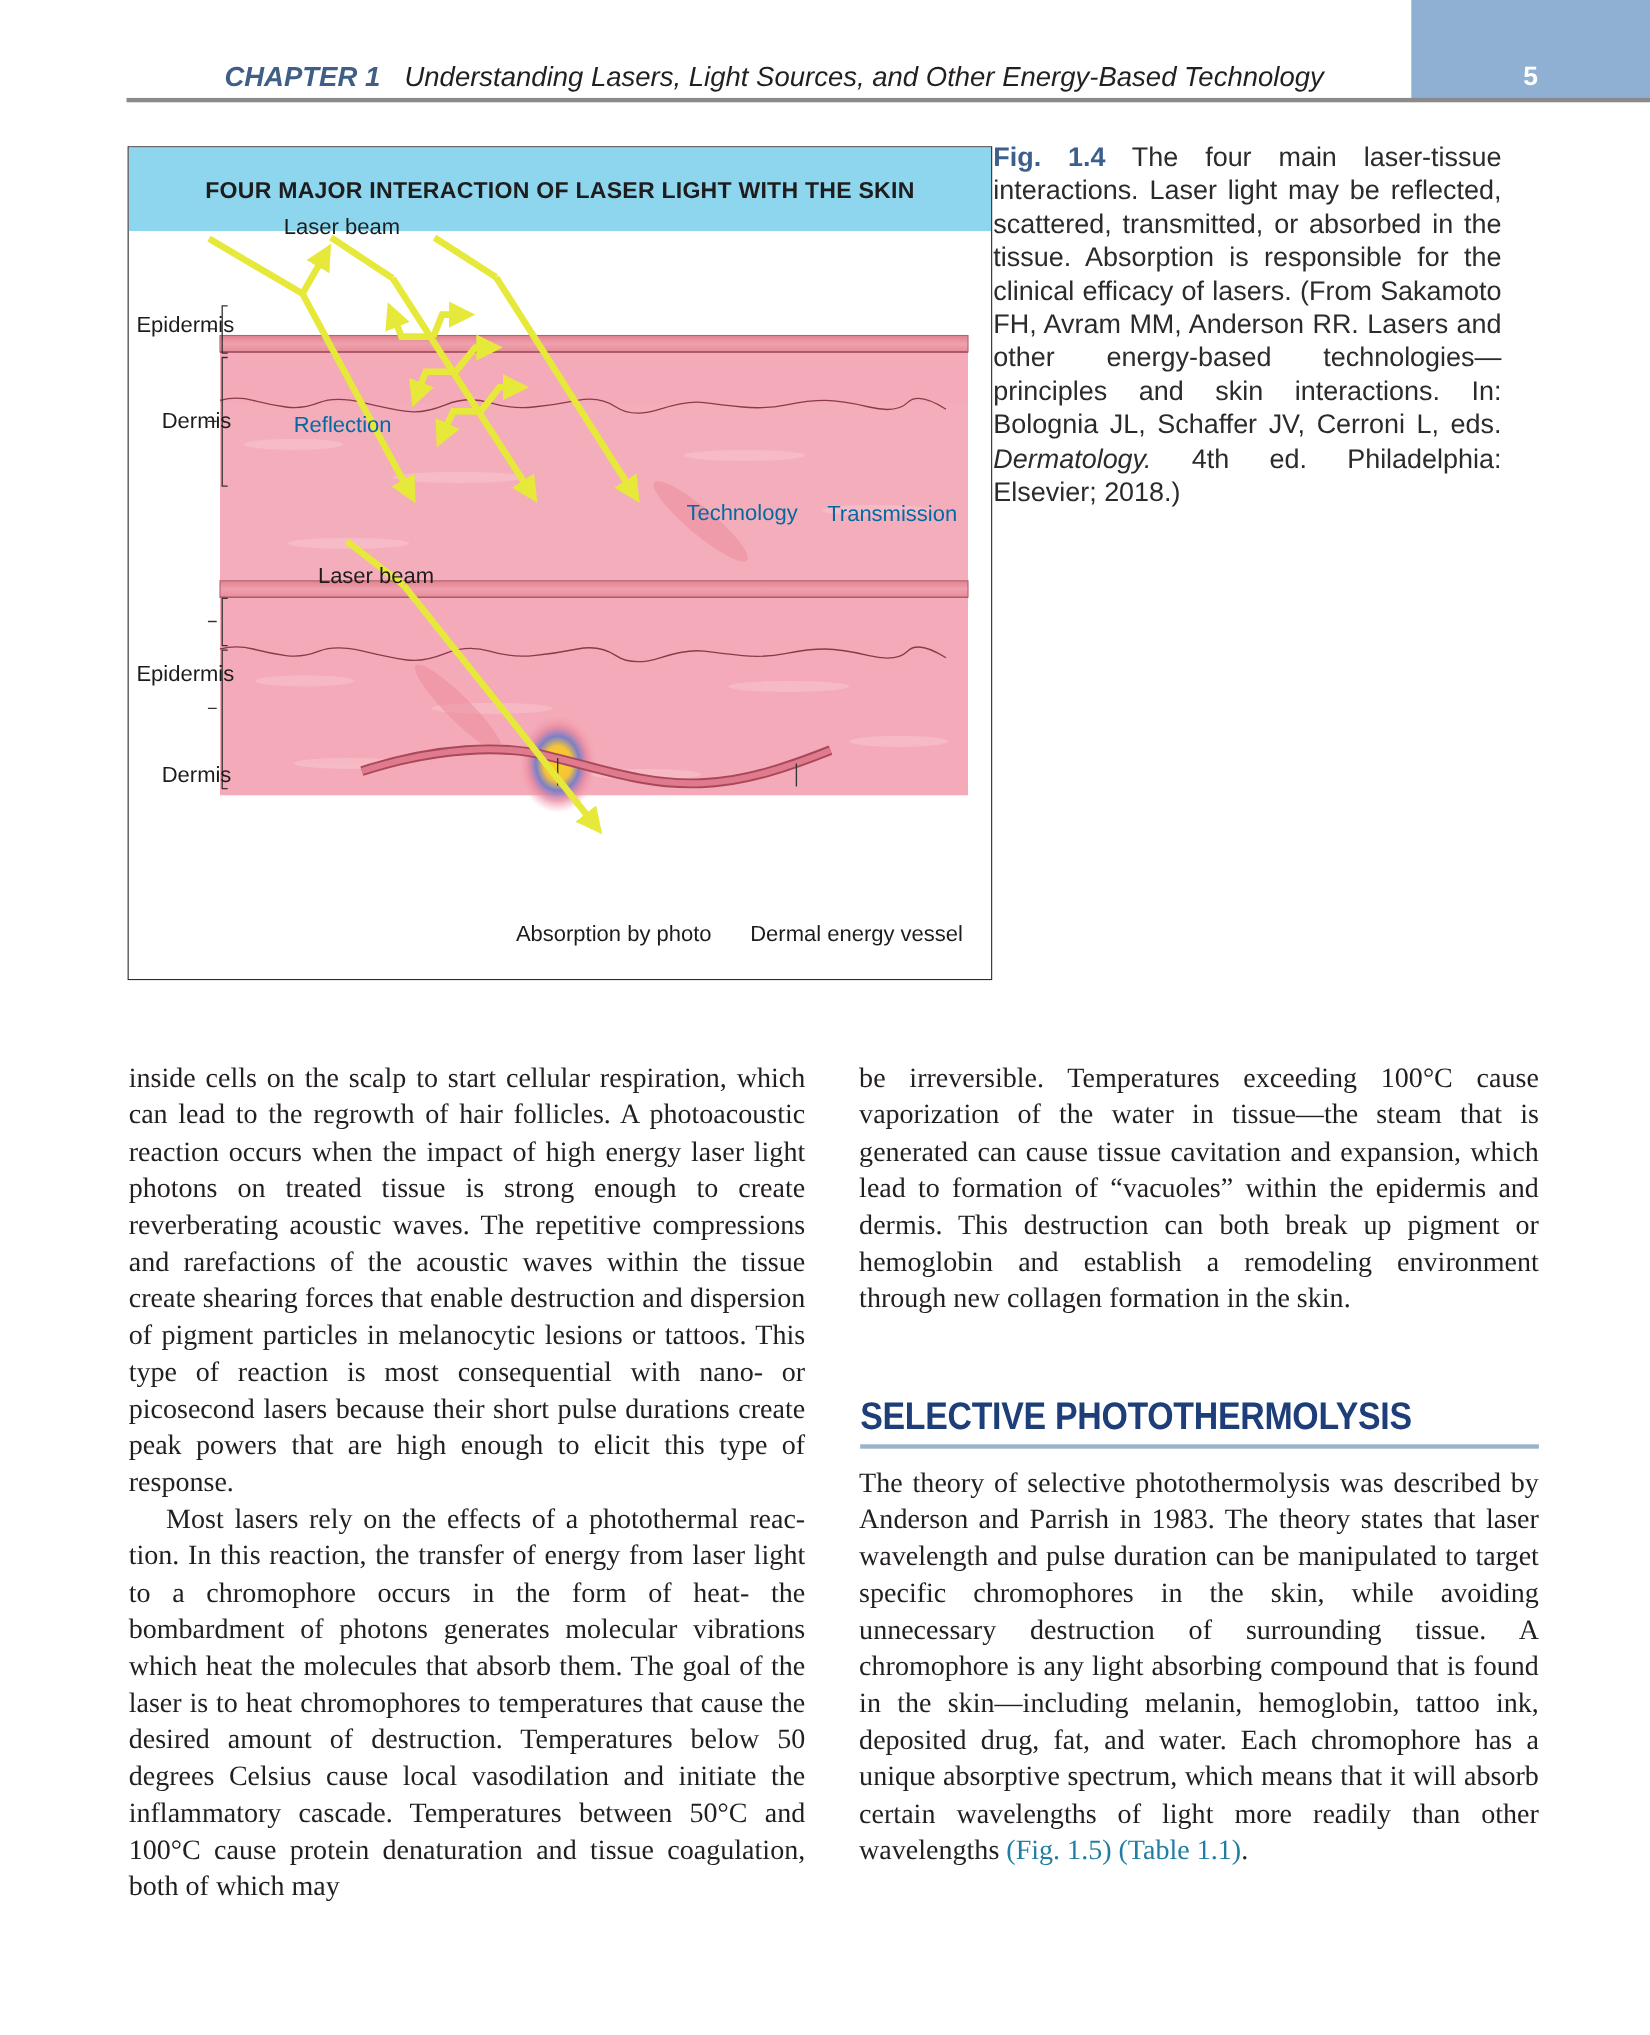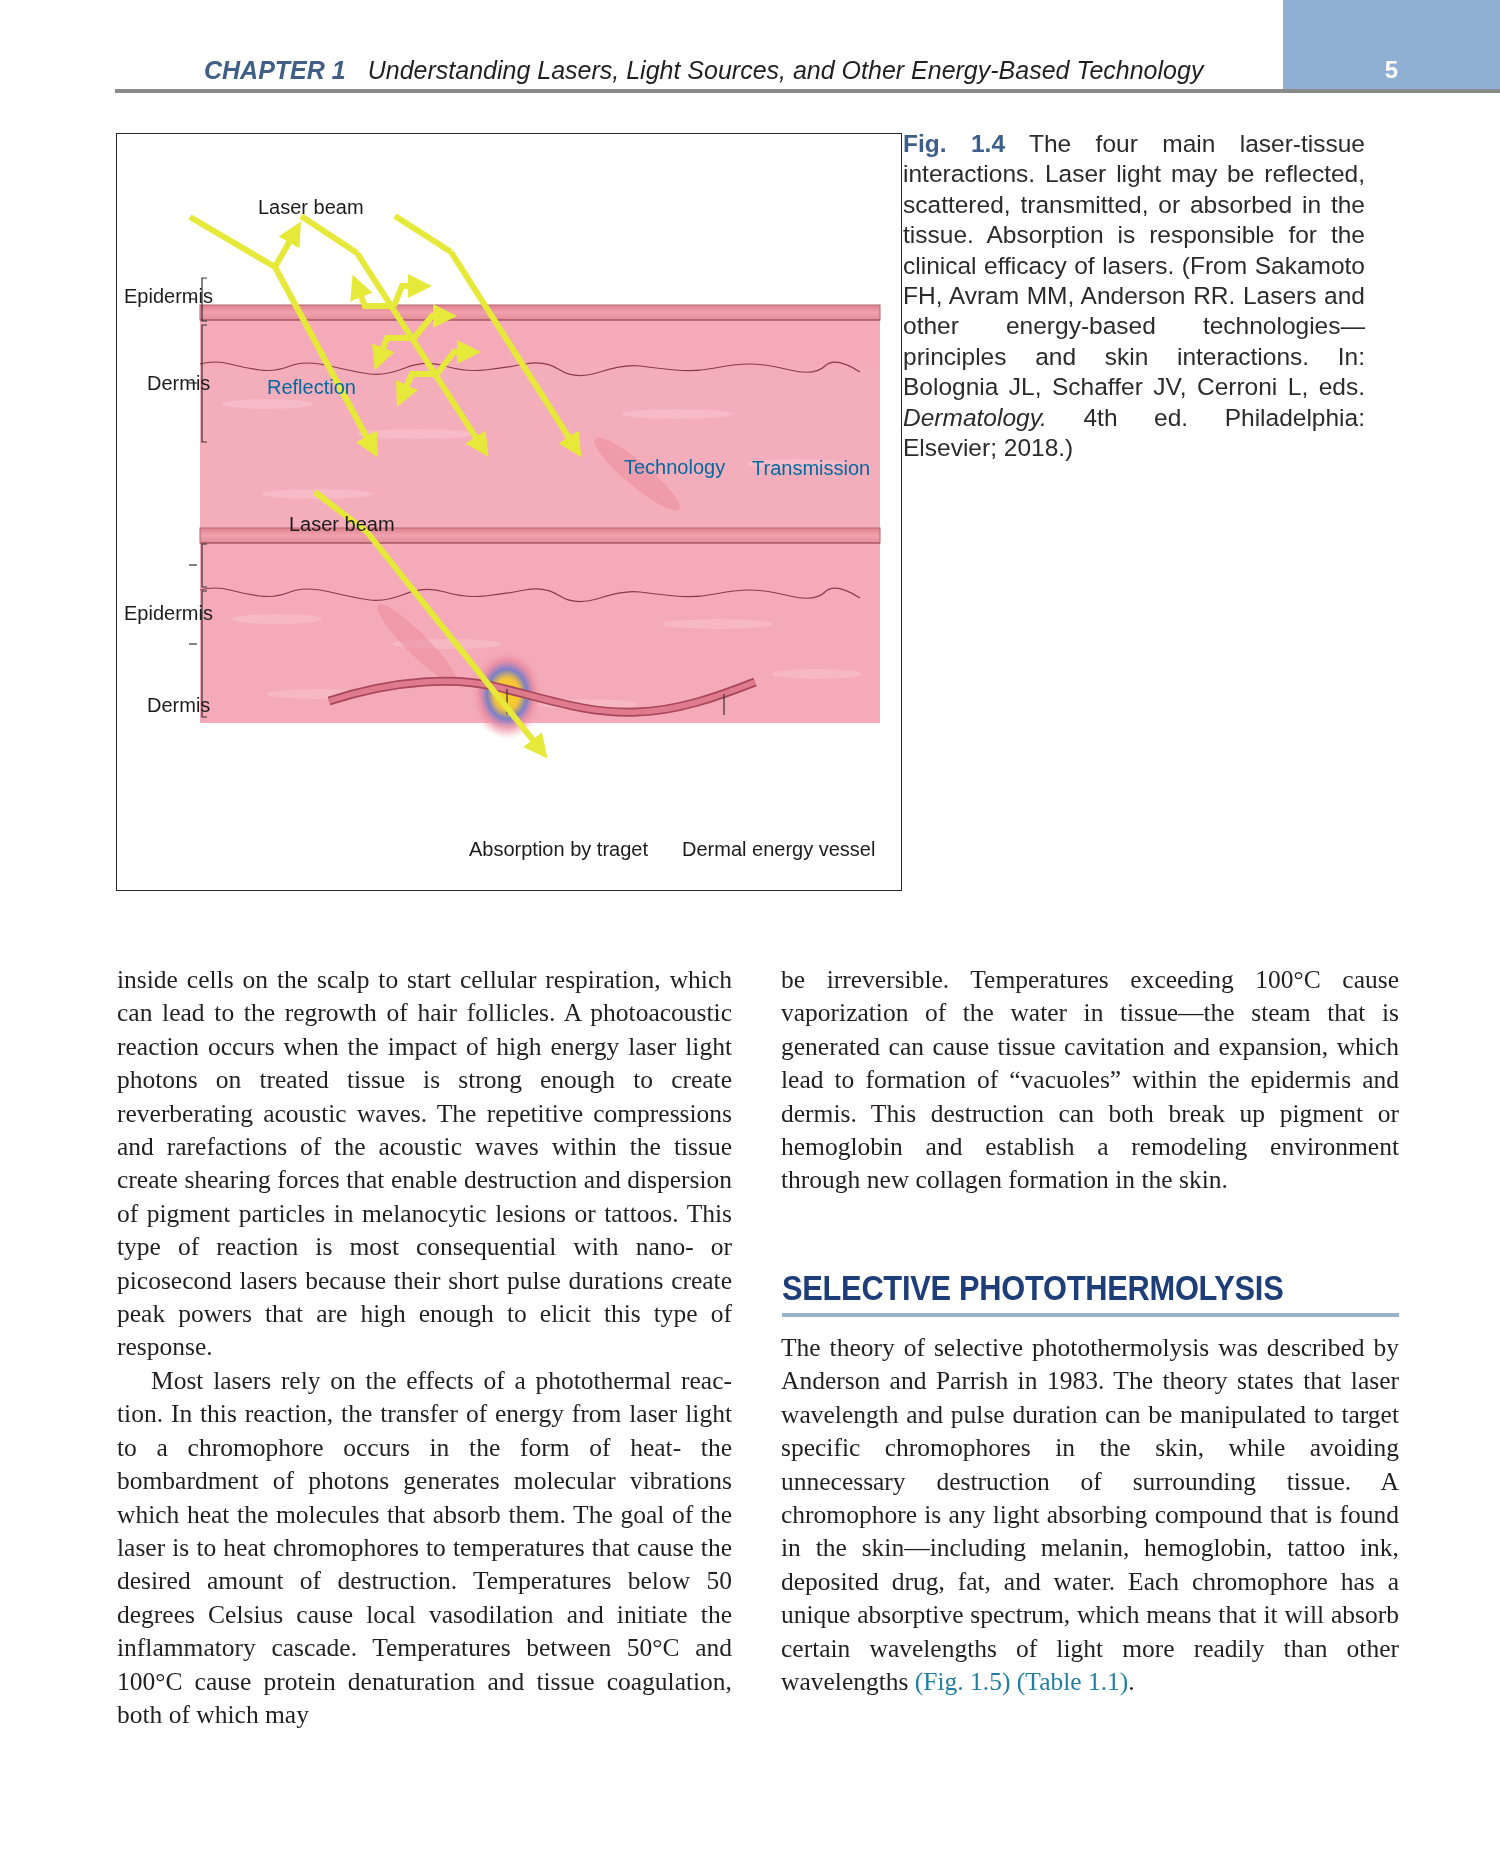--- a/index.html
+++ b/index.html
@@ -38,20 +38,23 @@
 <body>
 
 <div class="header-tab"></div>
 <div class="page-number">5</div>
 <div class="running-head">
   <span class="chap">CHAPTER 1</span><span class="title">Understanding Lasers, Light Sources, and Other Energy-Based Technology</span>
 </div>
 <div class="header-rule"></div>
 
 <div class="figure">
+  <div class="figure-banner">
+    <div class="figure-banner-text">FOUR MAJOR INTERACTION OF LASER LIGHT WITH THE SKIN</div>
+  </div>
 
   <svg width="786" height="758" viewBox="0 0 786 758">
     <defs>
       <linearGradient id="stratum" x1="0" y1="0" x2="0" y2="1">
         <stop offset="0" stop-color="#e0838f"></stop>
         <stop offset="0.5" stop-color="#f0a0ad"></stop>
         <stop offset="1" stop-color="#e58d99"></stop>
       </linearGradient>
       <radialGradient id="hotspot" cx="0.5" cy="0.5" r="0.5">
         <stop offset="0" stop-color="#f7d21e"></stop>
@@ -157,21 +160,21 @@
   <div class="fig-label" style="left:141px; top:62px;">Laser beam</div>
   <div class="fig-label" style="left:7px; top:151px;">Epidermis</div>
   <div class="fig-label" style="left:30px; top:238px;">Dermis</div>
   <div class="fig-label dark" style="left:150px; top:242px;">Reflection</div>
   <div class="fig-label dark" style="left:507px; top:322px;">Technology</div>
   <div class="fig-label dark" style="left:635px; top:323px;">Transmission</div>
 
   <div class="fig-label" style="left:172px; top:379px;">Laser beam</div>
   <div class="fig-label" style="left:7px; top:468px;">Epidermis</div>
   <div class="fig-label" style="left:30px; top:560px;">Dermis</div>
-  <div class="fig-label" style="left:352px; top:704px;">Absorption by traget</div>
+  <div class="fig-label" style="left:352px; top:704px;">Absorption by photo</div>
   <div class="fig-label" style="left:565px; top:704px;">Dermal energy vessel</div>
 </div>
 
 <div class="caption">
   <span class="fig-ref">Fig. 1.4</span><span> The four main laser-tissue interactions. Laser light may be reflected, scattered, transmitted, or absorbed in the tissue. Absorption is responsible for the clinical efficacy of lasers. (From Sakamoto FH, Avram MM, Anderson RR. Lasers and other energy-based technologies—principles and skin interactions. In: Bolognia JL, Schaffer JV, Cerroni L, eds. </span><i>Dermatology.</i><span> 4th ed. Philadelphia: Elsevier; 2018.)</span>
 </div>
 
 <div class="body-col col-left">
   <p>inside cells on the scalp to start cellular respiration, which can lead to the regrowth of hair follicles. A photo­acoustic reaction occurs when the impact of high energy laser light photons on treated tissue is strong enough to create reverberating acoustic waves. The repetitive com­pressions and rarefactions of the acoustic waves within the tissue create shearing forces that enable destruction and dispersion of pigment particles in melanocytic lesions or tattoos. This type of reaction is most conse­quential with nano- or picosecond lasers because their short pulse durations create peak powers that are high enough to elicit this type of response.</p>
   <p class="indent">Most lasers rely on the effects of a photothermal reac­tion. In this reaction, the transfer of energy from laser light to a chromophore occurs in the form of heat- the bombardment of photons generates molecular vibra­tions which heat the molecules that absorb them. The goal of the laser is to heat chromophores to tempera­tures that cause the desired amount of destruction. Temperatures below 50 degrees Celsius cause local vasodilation and initiate the inflammatory cascade. Temperatures between 50°C and 100°C cause protein denaturation and tissue coagulation, both of which may</p>

